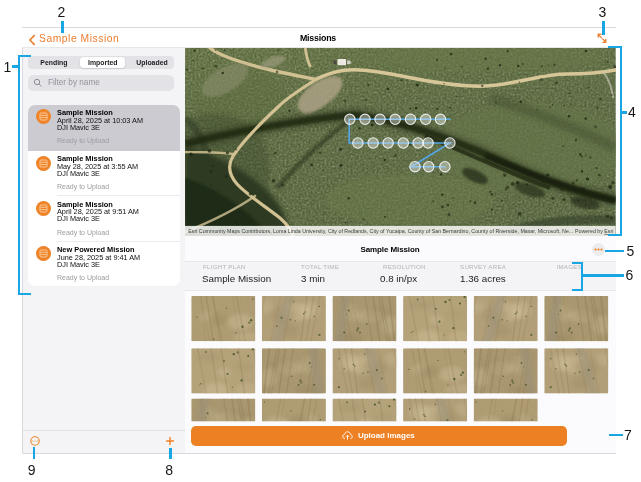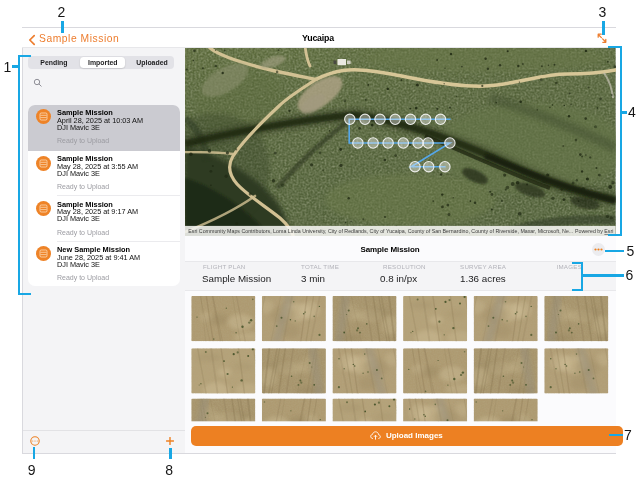--- a/index.html
+++ b/index.html
@@ -36,48 +36,51 @@
 
 #detail { position:absolute; left:185px; top:236.1px; width:430.5px; height:217.4px; background:#fbfbfd; }
 #dtitle { position:absolute; left:290px; top:245.8px; width:200px; text-align:center; font-size:8px; font-weight:bold; color:#000; letter-spacing:-0.1px; line-height:1; }
 #morebtn { position:absolute; left:592px; top:243px; width:13px; height:13px; border-radius:50%; background:#ececef;
   display:flex; align-items:center; justify-content:center; }
 #statsrow { position:absolute; left:185px; top:261.3px; width:430.5px; height:30.2px; background:#f4f4f6;
   border-top:1px solid #e8e8eb; border-bottom:1px solid #e8e8eb; }
 .slab { position:absolute; top:263.6px; font-size:6.2px; color:#b2b2b9; letter-spacing:0.25px; line-height:1; }
 .sval { position:absolute; top:274.3px; font-size:9.8px; color:#1c1c1e; line-height:1; }
 
-#upbtn { position:absolute; left:190.6px; top:425.6px; width:432px; height:20.8px; background:#ed8022; border-radius:5px;
+#upbtn { position:absolute; left:190.6px; top:425.6px; width:376px; height:20.8px; background:#ed8022; border-radius:5px;
   display:flex; align-items:center; justify-content:center; }
 #upbtn span { color:#fff; font-size:8px; font-weight:bold; margin-left:4.5px; }
 
 .num { position:absolute; font-size:14px; color:#161616; transform:translate(-50%,-50%); }
 .cl { position:absolute; background:#18a7e4; }
 .br { position:absolute; border:2.5px solid #18a7e4; }
 </style>
 </head>
 <body>
 <div id="page">
   <div id="frame"></div>
   <div id="topbar"></div>
   <svg class="abs" style="left:27px;top:33.5px" width="10" height="12" viewBox="0 0 10 12">
     <path d="M7.2 1.6 L2.8 6 L7.2 10.4" fill="none" stroke="#ed7d2e" stroke-width="1.7" stroke-linecap="round" stroke-linejoin="round"></path>
   </svg>
   <div id="backlink">Sample Mission</div>
-  <div id="title">Yucaipa</div>
+  <div id="title">Missions</div>
   <svg class="abs" style="left:596.5px;top:33px" width="10" height="10.5" viewBox="0 0 10 10.5">
     <path d="M4.4 4.6 L1.5 1.7 M1.2 4.2 L1.2 1.2 L4.2 1.2 M5.6 5.9 L8.5 8.8 M8.8 6.3 L8.8 9.3 L5.8 9.3" fill="none" stroke="#ed7d2e" stroke-width="1.25" stroke-linecap="round" stroke-linejoin="round"></path>
   </svg>
 
   <div id="sidebar"></div>
   <div id="segc"></div>
   <div id="seg-sel"></div>
   <div class="abs" style="left:28.4px;top:56.4px;width:51px;height:12.5px;display:flex;align-items:center;justify-content:center;font-size:6.9px;font-weight:bold;color:#1c1c1e;">Pending</div>
   <div class="abs" style="left:80.1px;top:56.4px;width:45.3px;height:12.5px;display:flex;align-items:center;justify-content:center;font-size:6.9px;font-weight:bold;color:#1c1c1e;">Imported</div>
   <div class="abs" style="left:130px;top:56.4px;width:44px;height:12.5px;display:flex;align-items:center;justify-content:center;font-size:6.9px;font-weight:bold;color:#1c1c1e;">Uploaded</div>
+  <div id="search">
+      <span>Filter by name</span>
+    </div>
   <svg class="abs" style="left:33px;top:78px" width="10" height="10" viewBox="0 0 10 10">
     <circle cx="4" cy="4" r="2.7" fill="none" stroke="#8a8a92" stroke-width="0.95"></circle>
     <line x1="6" y1="6" x2="8.2" y2="8.2" stroke="#8a8a92" stroke-width="0.95" stroke-linecap="round"></line>
   </svg>
   <div id="mlist">
     <div class="mitem" style="top:0;height:46.3px;background:#cbcbd1;">
       <svg class="ic" viewBox="0 0 15 15">
           <circle cx="7.5" cy="7.5" r="7.5" fill="#ee8327"></circle>
           <rect x="4" y="4" width="7" height="7" rx="1.2" fill="none" stroke="rgba(255,230,200,0.8)" stroke-width="0.9"></rect>
           <line x1="4.5" y1="6.3" x2="10.5" y2="6.3" stroke="rgba(255,230,200,0.8)" stroke-width="0.85"></line>
@@ -102,33 +105,33 @@
       <div class="sep" style="top:-1px;"></div>
     </div>
     <div class="mitem" style="top:91.7px;">
       <svg class="ic" viewBox="0 0 15 15">
           <circle cx="7.5" cy="7.5" r="7.5" fill="#ee8327"></circle>
           <rect x="4" y="4" width="7" height="7" rx="1.2" fill="none" stroke="rgba(255,230,200,0.8)" stroke-width="0.9"></rect>
           <line x1="4.5" y1="6.3" x2="10.5" y2="6.3" stroke="rgba(255,230,200,0.8)" stroke-width="0.85"></line>
           <line x1="4.5" y1="8.6" x2="10.5" y2="8.6" stroke="rgba(255,230,200,0.8)" stroke-width="0.85"></line>
         </svg>
       <div class="t1">Sample Mission</div>
-      <div class="t2">May 28, 2025 at 9:17 AM</div>
+      <div class="t2">April 28, 2025 at 9:51 AM</div>
       <div class="t3">DJI Mavic 3E</div>
       <div class="t4">Ready to Upload</div>
       <div class="sep" style="top:-1px;"></div>
     </div>
     <div class="mitem" style="top:137.1px;">
       <svg class="ic" viewBox="0 0 15 15">
           <circle cx="7.5" cy="7.5" r="7.5" fill="#ee8327"></circle>
           <rect x="4" y="4" width="7" height="7" rx="1.2" fill="none" stroke="rgba(255,230,200,0.8)" stroke-width="0.9"></rect>
           <line x1="4.5" y1="6.3" x2="10.5" y2="6.3" stroke="rgba(255,230,200,0.8)" stroke-width="0.85"></line>
           <line x1="4.5" y1="8.6" x2="10.5" y2="8.6" stroke="rgba(255,230,200,0.8)" stroke-width="0.85"></line>
         </svg>
-      <div class="t1">New Sample Mission</div>
+      <div class="t1">New Powered Mission</div>
       <div class="t2">June 28, 2025 at 9:41 AM</div>
       <div class="t3">DJI Mavic 3E</div>
       <div class="t4">Ready to Upload</div>
       <div class="sep" style="top:-1px;"></div>
     </div>
   </div>
 
   <div id="btoolsep"></div>
   <svg class="abs" style="left:30.2px;top:436.3px" width="10" height="10" viewBox="0 0 10 10">
     <circle cx="5" cy="5" r="4.2" fill="none" stroke="#ed8022" stroke-width="1.1"></circle>

